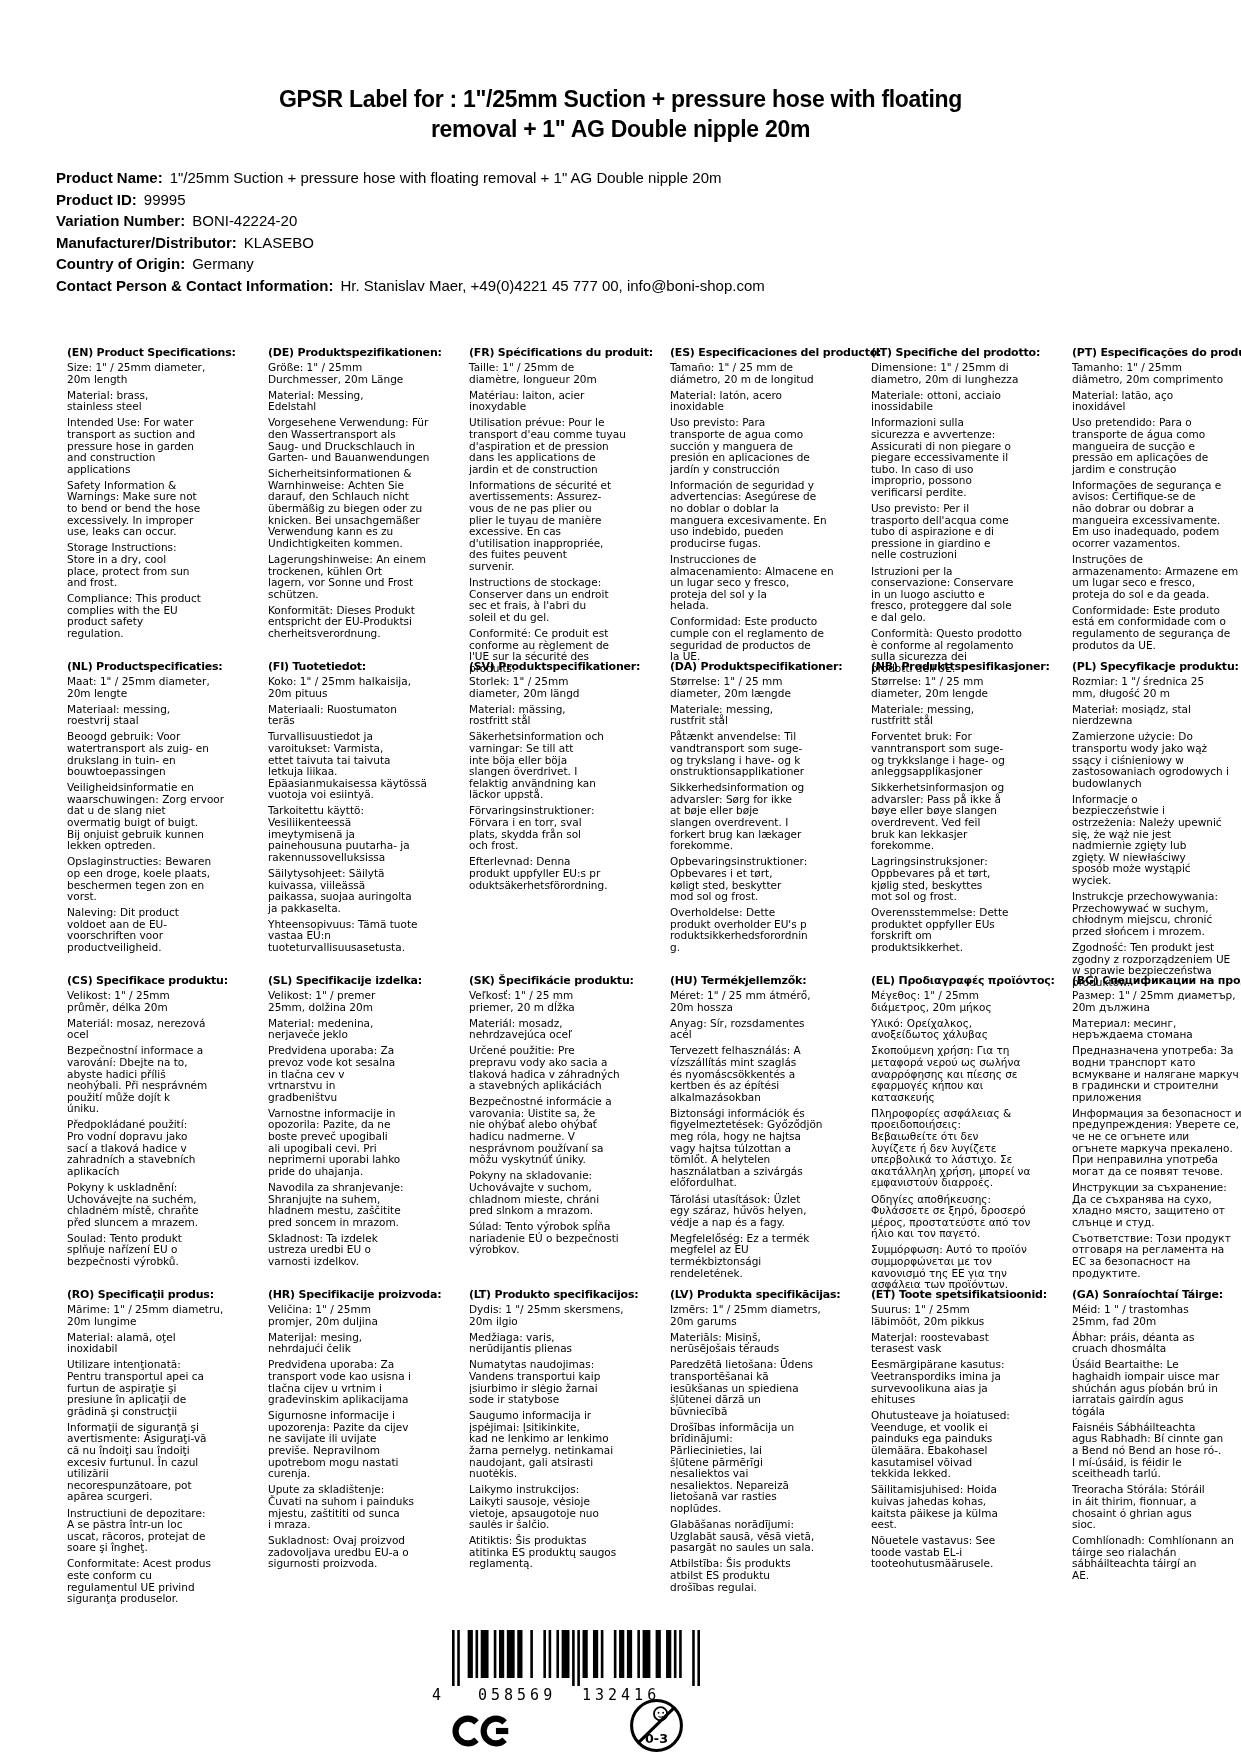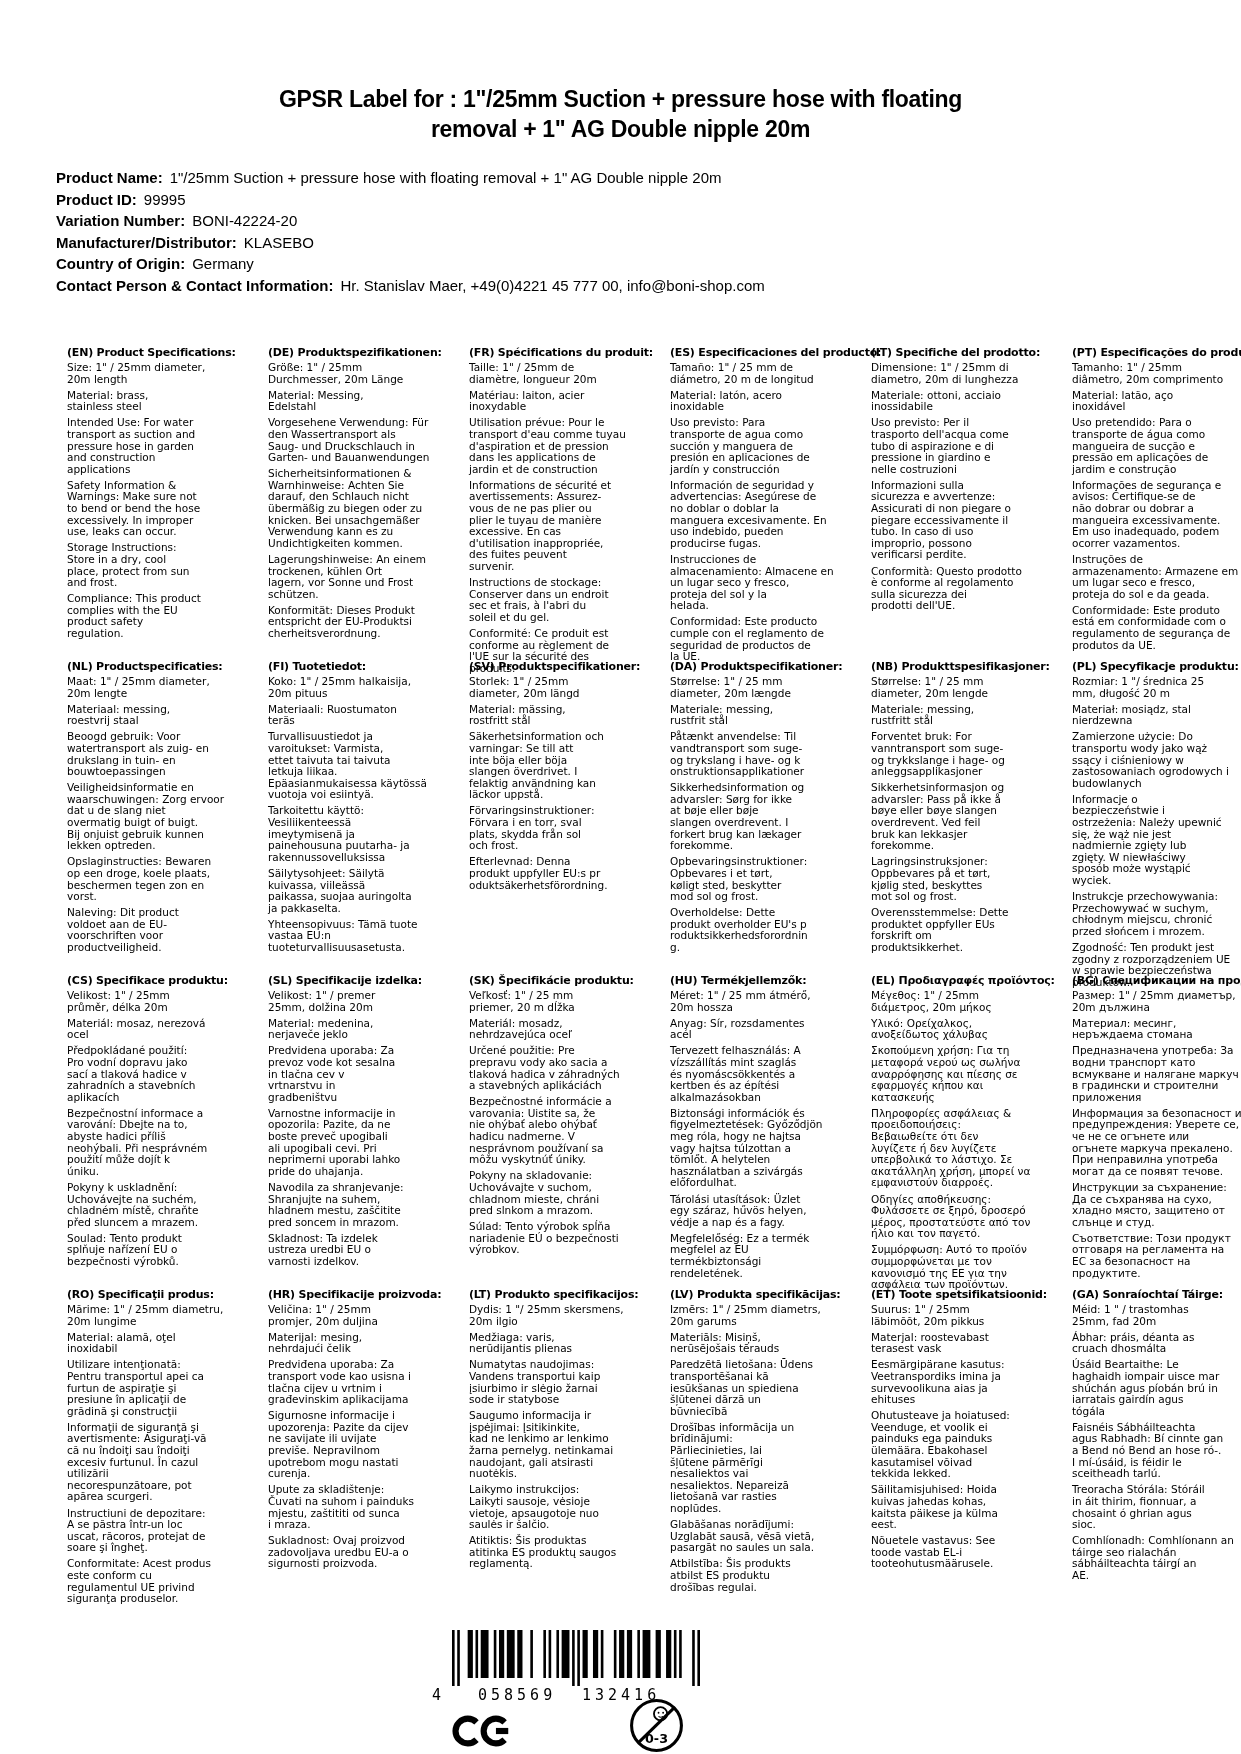--- a/index.html
+++ b/index.html
@@ -144,32 +144,37 @@
 cumple con el reglamento de
 seguridad de productos de
 la UE.</div>
       </div>
       <div class="block">
         <div class="bh">(IT) Specifiche del prodotto:</div>
         <div class="bp">Dimensione: 1" / 25mm di
 diametro, 20m di lunghezza</div>
         <div class="bp">Materiale: ottoni, acciaio
 inossidabile</div>
-        <div class="bp">Uso previsto: Per il
-trasporto dell'acqua come
-tubo di aspirazione e di
-pressione in giardino e
-nelle costruzioni</div>
         <div class="bp">Informazioni sulla
 sicurezza e avvertenze:
 Assicurati di non piegare o
 piegare eccessivamente il
 tubo. In caso di uso
 improprio, possono
 verificarsi perdite.</div>
+        <div class="bp">Uso previsto: Per il
+trasporto dell'acqua come
+tubo di aspirazione e di
+pressione in giardino e
+nelle costruzioni</div>
+        <div class="bp">Istruzioni per la
+conservazione: Conservare
+in un luogo asciutto e
+fresco, proteggere dal sole
+e dal gelo.</div>
         <div class="bp">Conformità: Questo prodotto
 è conforme al regolamento
 sulla sicurezza dei
 prodotti dell'UE.</div>
       </div>
       <div class="block">
         <div class="bh">(PT) Especificações do produto:</div>
         <div class="bp">Tamanho: 1" / 25mm
 diâmetro, 20m comprimento</div>
         <div class="bp">Material: latão, aço
@@ -341,31 +346,31 @@
 zgodny z rozporządzeniem UE
 w sprawie bezpieczeństwa
 produktów.</div>
       </div>
       <div class="block">
         <div class="bh">(CS) Specifikace produktu:</div>
         <div class="bp">Velikost: 1" / 25mm
 průměr, délka 20m</div>
         <div class="bp">Materiál: mosaz, nerezová
 ocel</div>
-        <div class="bp">Předpokládané použití:
-Pro vodní dopravu jako
-sací a tlaková hadice v
-zahradních a stavebních
-aplikacích</div>
         <div class="bp">Bezpečnostní informace a
 varování: Dbejte na to,
 abyste hadici příliš
 neohýbali. Při nesprávném
 použití může dojít k
 úniku.</div>
+        <div class="bp">Předpokládané použití:
+Pro vodní dopravu jako
+sací a tlaková hadice v
+zahradních a stavebních
+aplikacích</div>
         <div class="bp">Pokyny k uskladnění:
 Uchovávejte na suchém,
 chladném místě, chraňte
 před sluncem a mrazem.</div>
         <div class="bp">Soulad: Tento produkt
 splňuje nařízení EU o
 bezpečnosti výrobků.</div>
       </div>
       <div class="block">
         <div class="bh">(SL) Specifikacije izdelka:</div>

